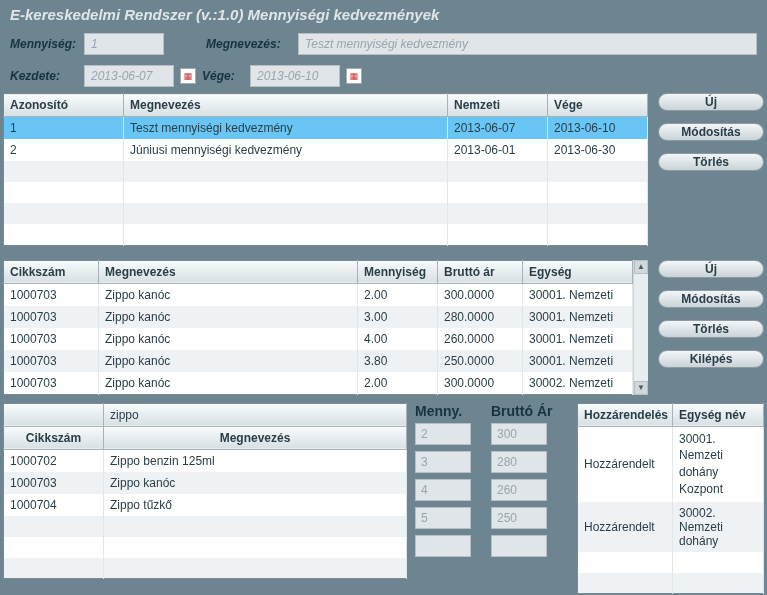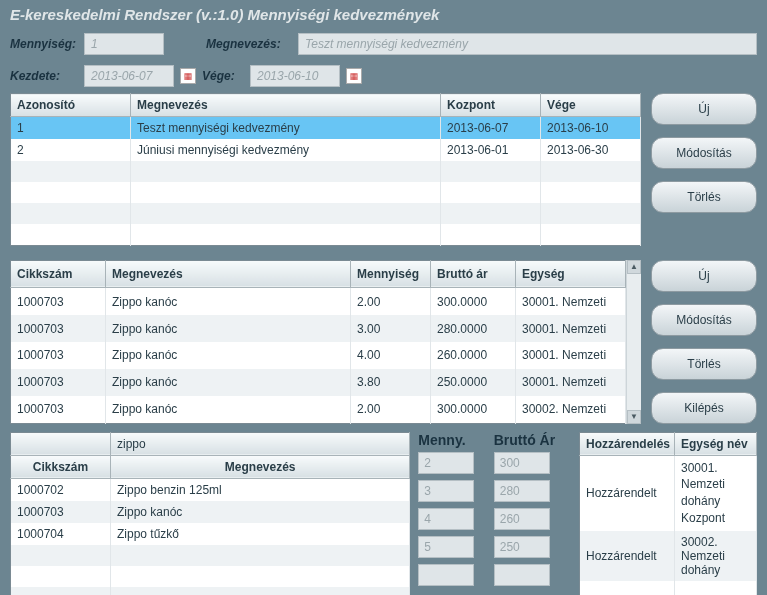--- a/index.html
+++ b/index.html
@@ -9,24 +9,24 @@
 .form-row { display: flex; align-items: center; gap: 6px; margin-bottom: 10px; }
 .lbl { color: #1a3240; font-weight: bold; font-style: italic; min-width: 68px; }
 .inp { background: #dfe5e8; border: 1px solid #b5bfc4; padding: 3px 6px; height: 22px; color: #9aa6ab; font-style: italic; }
 .cal-icon { width: 16px; height: 16px; display: inline-flex; align-items: center; justify-content: center; background: #fff; border: 1px solid #aaa; font-size: 9px; color: #c33; cursor: pointer; }
 .grid { background: #fff; border: 1px solid #7a8a93; }
 .grid th { background: linear-gradient(#f8fbfc,#d7e0e4); border-right: 1px solid #a8b3b8; border-bottom: 1px solid #a8b3b8; text-align: left; padding: 4px 6px; font-weight: bold; color: #2a3e48; font-size: 12px; }
 .grid td { padding: 4px 6px; border-right: 1px solid #e1e6e9; color: #2a3e48; }
 .grid tr { height: 21px; }
 .sel td { background: #68c5f4 !important; }
 .alt td { background: #eef2f4; }
-.btn { width: 106px; height: 32px; background: linear-gradient(#f3f6f8,#c9d3d8); border: 1px solid #8d9aa1; border-radius: 12px; color: #2a3e48; font-weight: normal; cursor: pointer; display: flex; align-items: center; justify-content: center; }
+.btn { width: 106px; height: 18px; background: linear-gradient(#f3f6f8,#c9d3d8); border: 1px solid #8d9aa1; border-radius: 12px; color: #2a3e48; font-weight: bold; cursor: pointer; display: flex; align-items: center; justify-content: center; }
 .btn-dis { opacity: 0.45; cursor: default; }
 .side { display: flex; flex-direction: column; gap: 12px; }
-.layout { display: flex; gap: 10px; padding: 0 10px; }
+.layout { display: flex; gap: 10px; padding: 0 3px; }
 .scrollcol { width: 15px; background: #e8edef; border-left: 1px solid #cdd5d9; position: relative; }
 .scroll-arr { height: 14px; background: #d0d8dc; border: 1px solid #b5bfc4; display: flex; align-items: center; justify-content: center; font-size: 8px; color: #4a5a62; cursor: pointer; }
 .small-inp { width: 56px; height: 22px; background: #dfe5e8; border: 1px solid #b5bfc4; padding: 3px 5px; color: #9aa6ab; margin-bottom: 6px; }
 .col-head { color: #1a3240; font-weight: bold; font-size: 14px; margin-bottom: 4px; }
 table { border-collapse: collapse; width: 100%; table-layout: fixed; }
 </style>
 </head>
 <body>
 
 <div class="title">E-kereskedelmi Rendszer (v.:1.0)   Mennyiségi kedvezmények</div>
@@ -55,21 +55,21 @@
       <colgroup>
           <col style="width:120px">
           <col>
           <col style="width:100px">
           <col style="width:100px">
         </colgroup>
       <tbody>
           <tr>
         <th>Azonosító</th>
         <th>Megnevezés</th>
-        <th>Kozpont</th>
+        <th>Nemzeti</th>
         <th>Vége</th>
       </tr>
       <tr class="sel">
         <td>1</td>
             <td>Teszt mennyiségi kedvezmény</td>
             <td>2013-06-07</td>
             <td>2013-06-10</td>
       </tr>
       <tr>
         <td>2</td>

